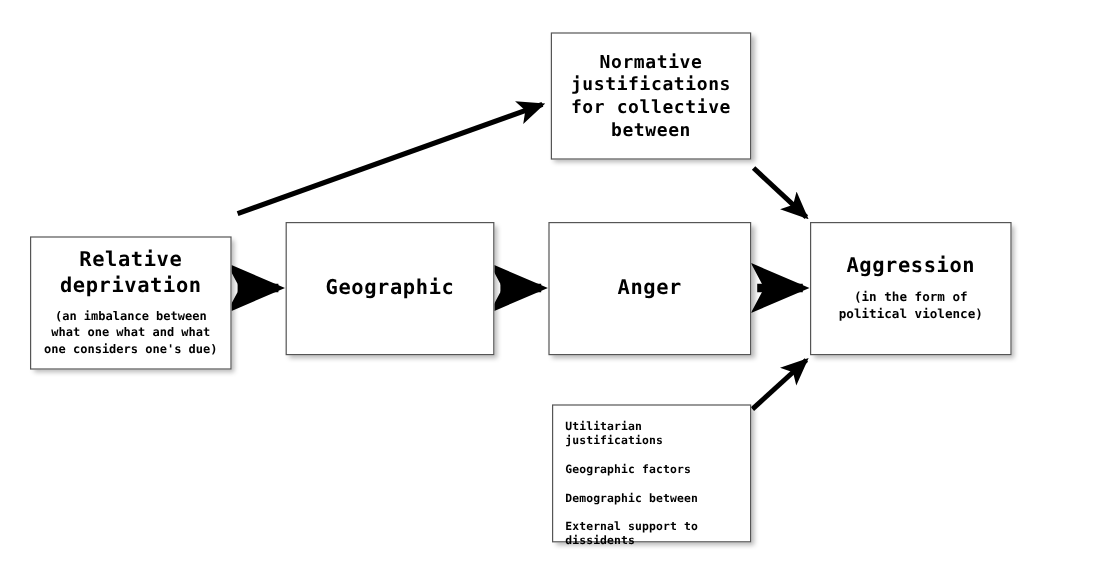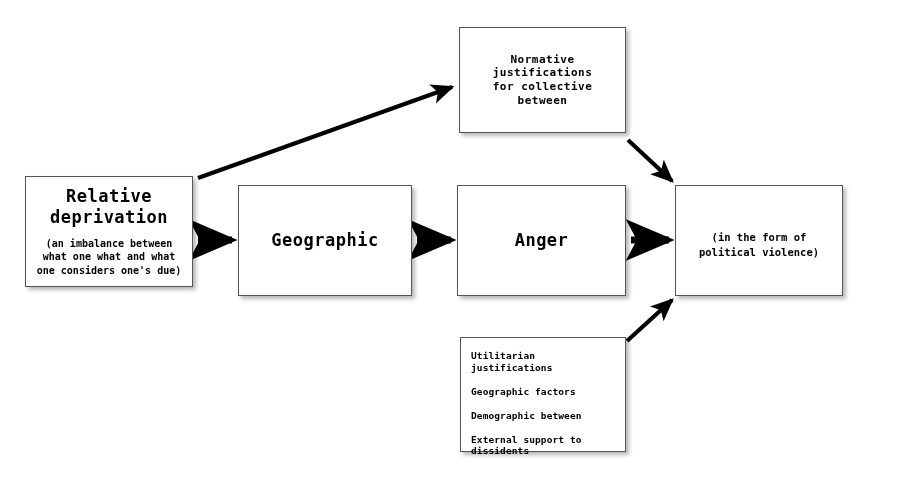--- a/index.html
+++ b/index.html
@@ -39,41 +39,41 @@
     letter-spacing: 0.5px;
     line-height: 1.25;
   }
   .node .sub {
     font-weight: bold;
     line-height: 1.35;
     margin-top: 8px;
   }
   
   #node-relative-deprivation {
-    left: 25px; top: 176px; width: 168px; height: 111px;
+    left: 25px; top: 197px; width: 168px; height: 111px;
     padding: 6px 0;
   }
   #node-relative-deprivation .title { font-size: 17px; }
   #node-relative-deprivation .sub { font-size: 10px; }
 
   #node-frustration {
     left: 238px; top: 185px; width: 174px; height: 111px;
   }
   #node-frustration .title { font-size: 17px; }
 
   #node-anger {
     left: 457px; top: 185px; width: 169px; height: 111px;
   }
   #node-anger .title { font-size: 17px; }
 
   #node-normative {
     left: 459px; top: 27px; width: 167px; height: 106px;
     padding: 4px 6px;
   }
-  #node-normative .title { font-size: 11px; }
+  #node-normative .title { font-size: 15px; }
 
   #node-aggression {
     left: 675px; top: 185px; width: 168px; height: 111px;
     padding: 4px 8px;
   }
   #node-aggression .title { font-size: 17px; }
   #node-aggression .sub { font-size: 10.5px; }
 
   #node-factors {
     left: 460px; top: 337px; width: 166px; height: 115px;
@@ -148,20 +148,21 @@
   <div class="node" id="node-normative">
     <div class="title">
       <span>Normative</span><br>
       <span>justifications</span><br>
       <span>for collective</span><br>
       <span>between</span>
     </div>
   </div>
 
   <div class="node" id="node-aggression">
+    <div class="title">Aggression</div>
     <div class="sub">
       <span>(in the form of</span><br>
       <span>political violence)</span>
     </div>
   </div>
 
   <div class="node" id="node-factors">
     <div class="factor-item">Utilitarian justifications</div>
     <div class="factor-item">Geographic factors</div>
     <div class="factor-item">Demographic between</div>

